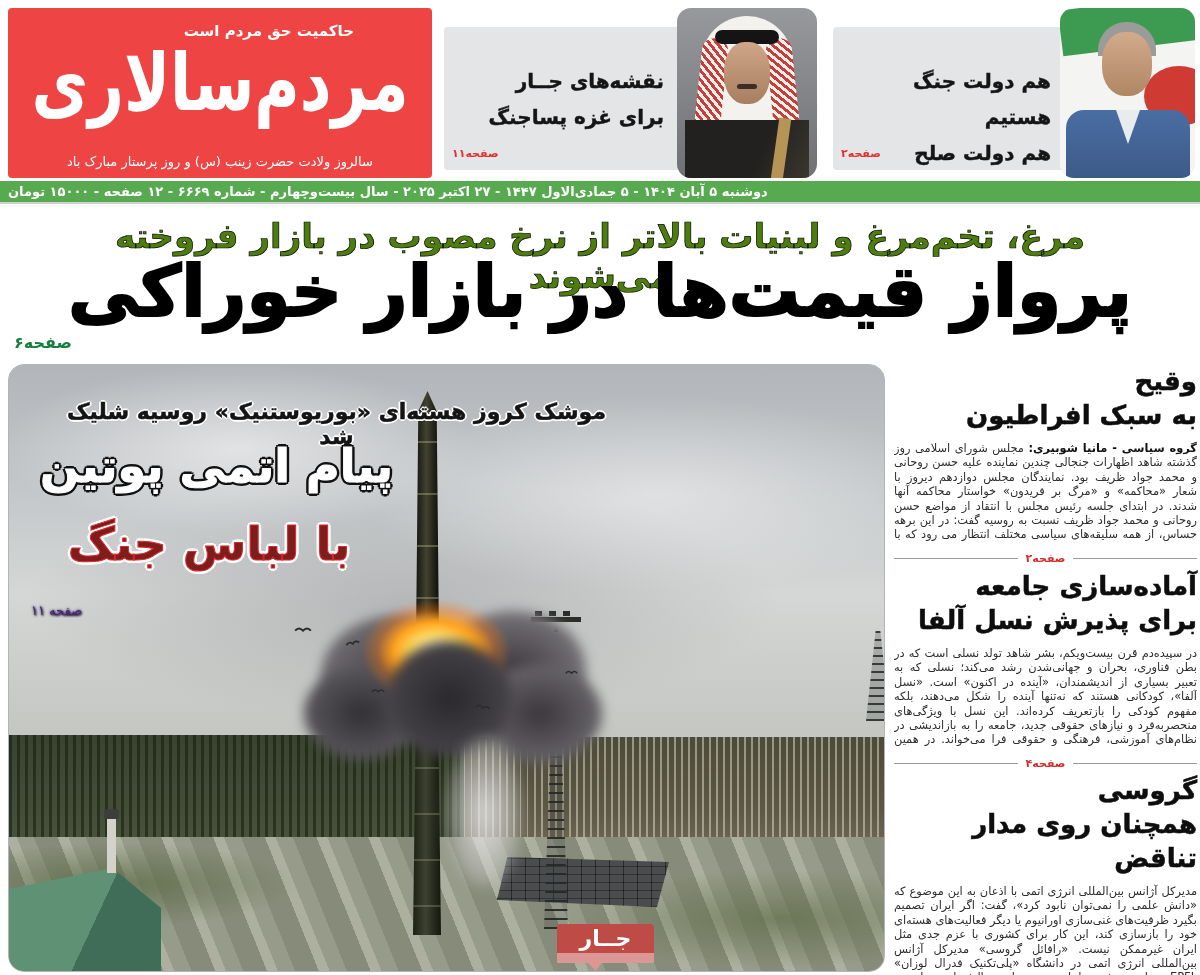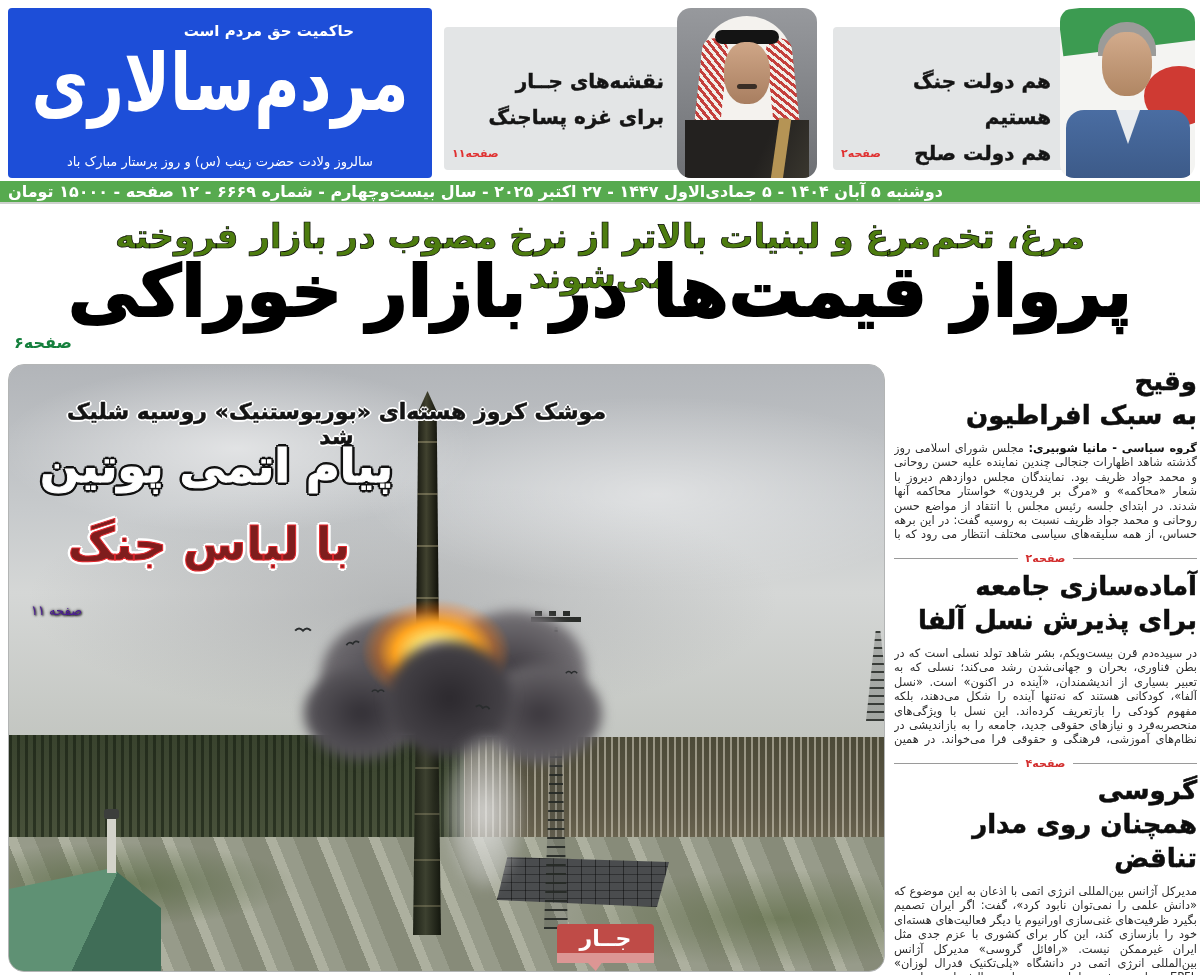--- a/index.html
+++ b/index.html
@@ -2,21 +2,21 @@
 <html lang="fa" dir="rtl"><head>
 <meta charset="utf-8">
 <style>
   * { box-sizing: border-box; margin: 0; padding: 0; }
   html,body { width:1200px; height:975px; background:#fff; overflow:hidden;
               font-family:"DejaVu Sans","Liberation Sans",sans-serif; }
   .page { position:relative; width:1200px; height:975px; background:#fff; direction:rtl; }
 
   
   .masthead { position:absolute; left:8px; top:8px; width:424px; height:170px;
-              background:#1d4ed8; border-radius:4px; color:#fff; }
+              background:#ef4444; border-radius:4px; color:#fff; }
   .masthead .slogan { position:absolute; top:14px; right:78px; font-size:15px; font-weight:bold; }
   .masthead .logo { position:absolute; top:28px; left:0; width:100%; text-align:center;
                     font-size:62px; font-weight:bold; letter-spacing:-1px;
                     transform:scaleY(1.28); transform-origin:center top; }
   .masthead .occasion { position:absolute; bottom:9px; left:0; width:100%; text-align:center; font-size:13px; }
 
   
   .card { position:absolute; top:27px; height:143px; background:#e3e5e6; border-radius:4px; }
   .card .c-title { position:absolute; top:36px; font-weight:bold; font-size:20px; line-height:36px;
                    text-align:right; color:#151515; -webkit-text-stroke:0.4px #151515; }
@@ -48,21 +48,21 @@
               background:linear-gradient(180deg,#d2ab8c,#b08663); }
   .p2 .suit { position:absolute; left:6px; top:102px; width:124px; height:70px; border-radius:18px 18px 0 0;
               background:linear-gradient(180deg,#4a6da2,#3c5a88); }
   .p2 .shirt { position:absolute; left:56px; top:102px; width:24px; height:34px; background:#e9ecef;
                clip-path:polygon(50% 0,100% 0,50% 100%,0 0); }
 
   
   .datestrip { position:absolute; left:0; top:181px; width:1200px; height:23px; background:#57aa4f;
                border-bottom:2px solid #cdd0cd; }
   .datestrip span { position:absolute; left:8px; top:0; line-height:22px; color:#fff; font-weight:bold;
-                    font-size:16px; direction:rtl; }
+                    font-size:13px; direction:rtl; }
 
   
   .kicker { position:absolute; left:100px; top:216px; width:1000px; text-align:center;
             font-size:34px; font-weight:bold; color:#4d7c0f; -webkit-text-stroke:0.7px #000; }
   .headline { position:absolute; left:50px; top:250px; width:1100px; text-align:center;
               font-size:71px; font-weight:bold; color:#000; -webkit-text-stroke:2px #000; letter-spacing:-2px; }
   .lead-page { position:absolute; left:14px; top:333px; color:#15803d; font-size:16px; font-weight:bold; }
 
   
   .photo { position:absolute; left:8px; top:364px; width:877px; height:608px; border-radius:16px;

